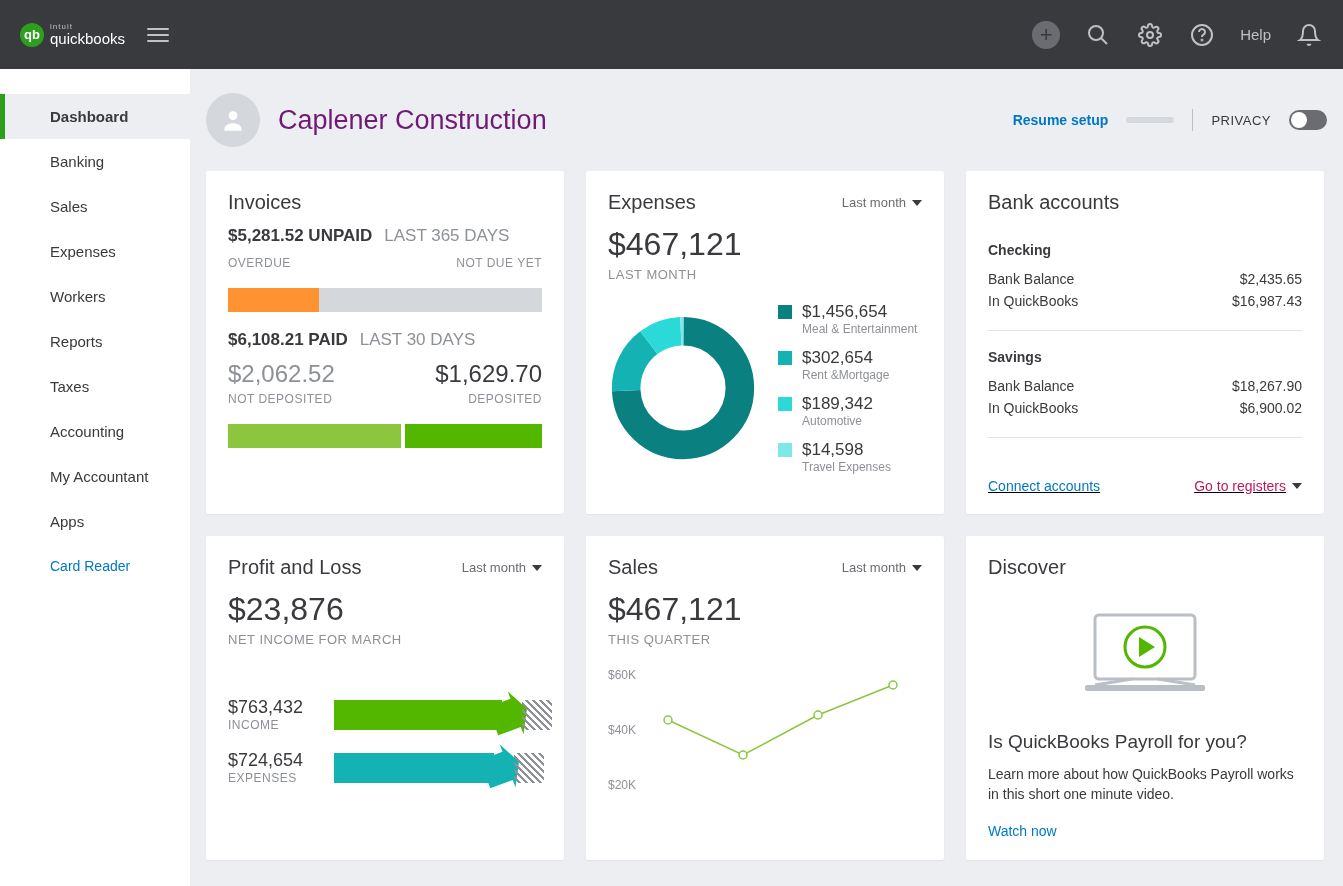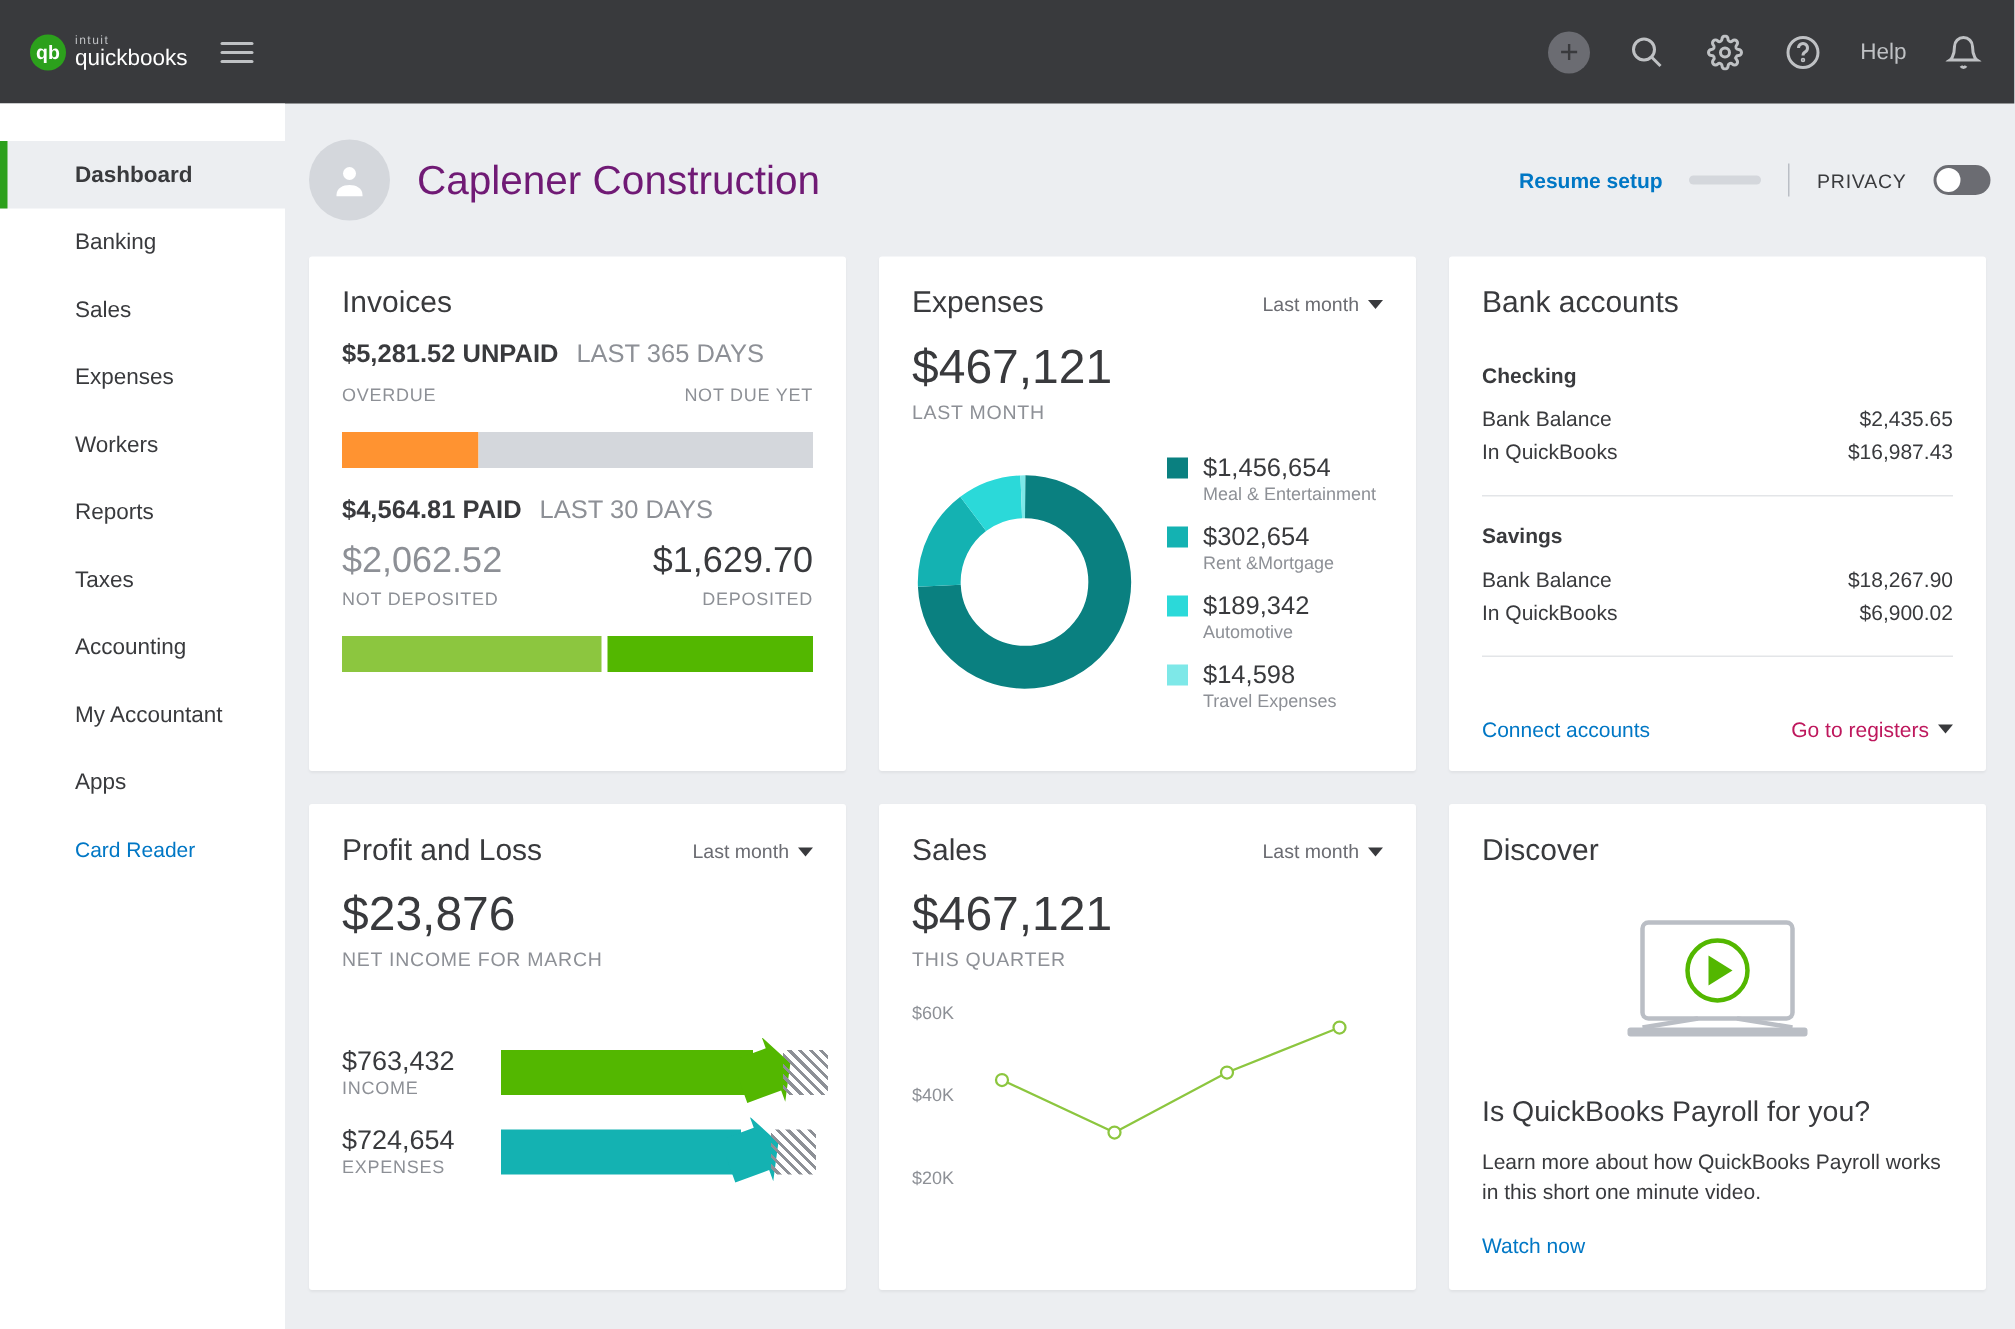--- a/index.html
+++ b/index.html
@@ -55,21 +55,21 @@
 .donut { width: 150px; height: 150px; flex-shrink: 0; }
 .exp-legend { display: flex; flex-direction: column; gap: 12px; }
 .leg-item { display: flex; gap: 10px; align-items: flex-start; }
 .leg-swatch { width: 14px; height: 14px; margin-top: 3px; }
 .leg-val { font-size: 17px; color: #393a3d; }
 .leg-lab { font-size: 12px; color: #8d9096; }
 .bank-section-title { font-size: 14px; font-weight: 600; color: #393a3d; margin-bottom: 10px; margin-top:4px;}
 .bank-row { display: flex; justify-content: space-between; font-size: 14px; color: #393a3d; padding: 3px 0; }
 .bank-row .bval { color: #393a3d; }
 .bank-hr { border: none; border-top: 1px solid #e3e5e8; margin: 18px 0; }
-.bank-footer { display: flex; justify-content: space-between; align-items: center; margin-top: 40px; }
+.bank-footer { display: flex; justify-content: space-between; align-items: center; margin-top: 40px; text-decoration: underline; }
 .link { color: #0077c5; font-size: 14px; cursor: pointer; }
 .goto { font-size: 14px; color: #be185d; display: flex; align-items: center; gap: 6px; cursor: pointer; }
 .pl-barrow { display: flex; align-items: center; gap: 16px; margin-top: 30px; }
 .pl-left { min-width: 90px; }
 .pl-amt { font-size: 18px; color: #393a3d; }
 .pl-lab { font-size: 12px; color: #8d9096; letter-spacing: .5px; }
 .arrow-bar { position: relative; flex: 1; height: 30px; }
 .arrow-body { position: absolute; left: 0; top: 0; height: 100%; }
 .arrow-hatch { position: absolute; top: 0; height: 100%; background-image: repeating-linear-gradient(45deg, transparent 0, transparent 3px, #8d9096 3px, #8d9096 5px); }
 .sales-chart { position: relative; height: 140px; margin-top: 10px; }
@@ -172,21 +172,21 @@
         </div>
         <div class="two-col">
           <span class="amount-label">OVERDUE</span>
           <span class="amount-label" style="text-align:right">NOT DUE YET</span>
         </div>
         <div class="bar-split">
           <div class="bar-seg" id="bar-ov" style="width: 28.8837%; background: rgb(255, 147, 49);"></div>
             <div class="bar-seg" id="bar-nd" style="width: 71.1163%; background: rgb(212, 215, 220);"></div>
         </div>
         <div class="sub-line" style="margin-top:6px">
-          <span>$4,564.81 PAID</span>
+          <span>$6,108.21 PAID</span>
           <span class="light">LAST 30 DAYS</span>
         </div>
         <div class="two-col">
           <span class="amount muted">$2,062.52</span>
           <span class="amount">$1,629.70</span>
         </div>
         <div class="two-col">
           <span class="amount-label">NOT DEPOSITED</span>
           <span class="amount-label" style="text-align:right">DEPOSITED</span>
         </div>

